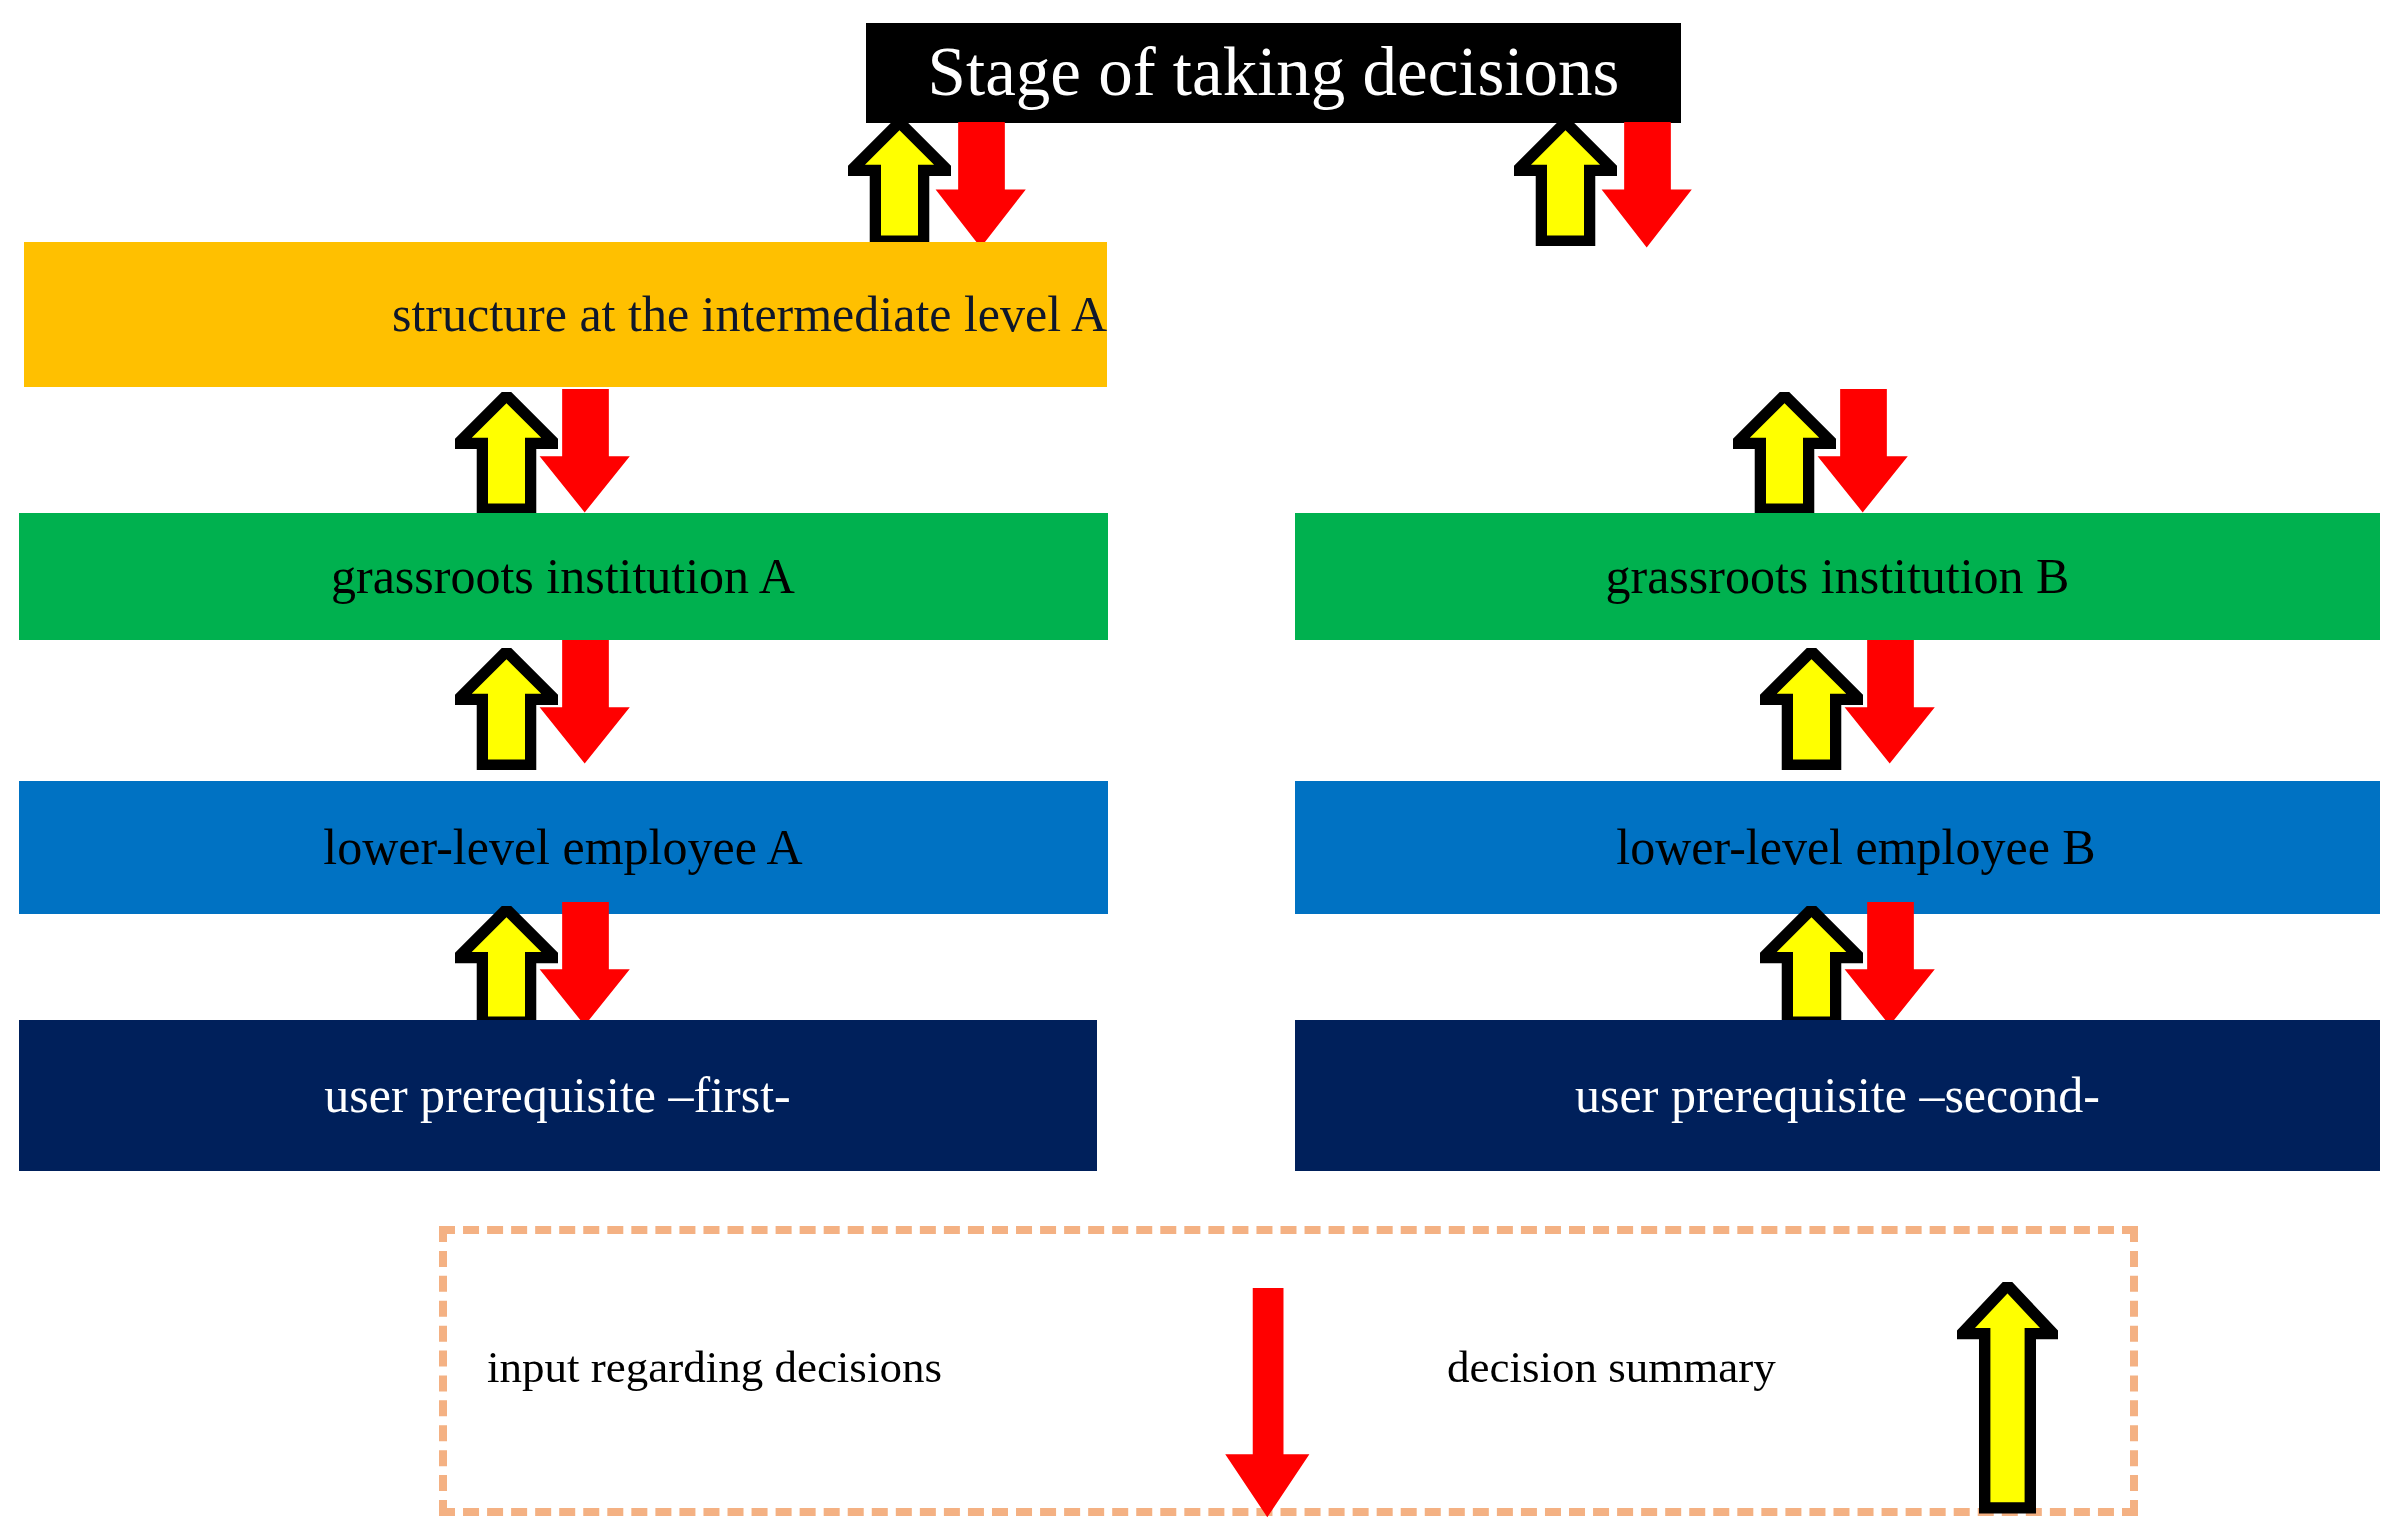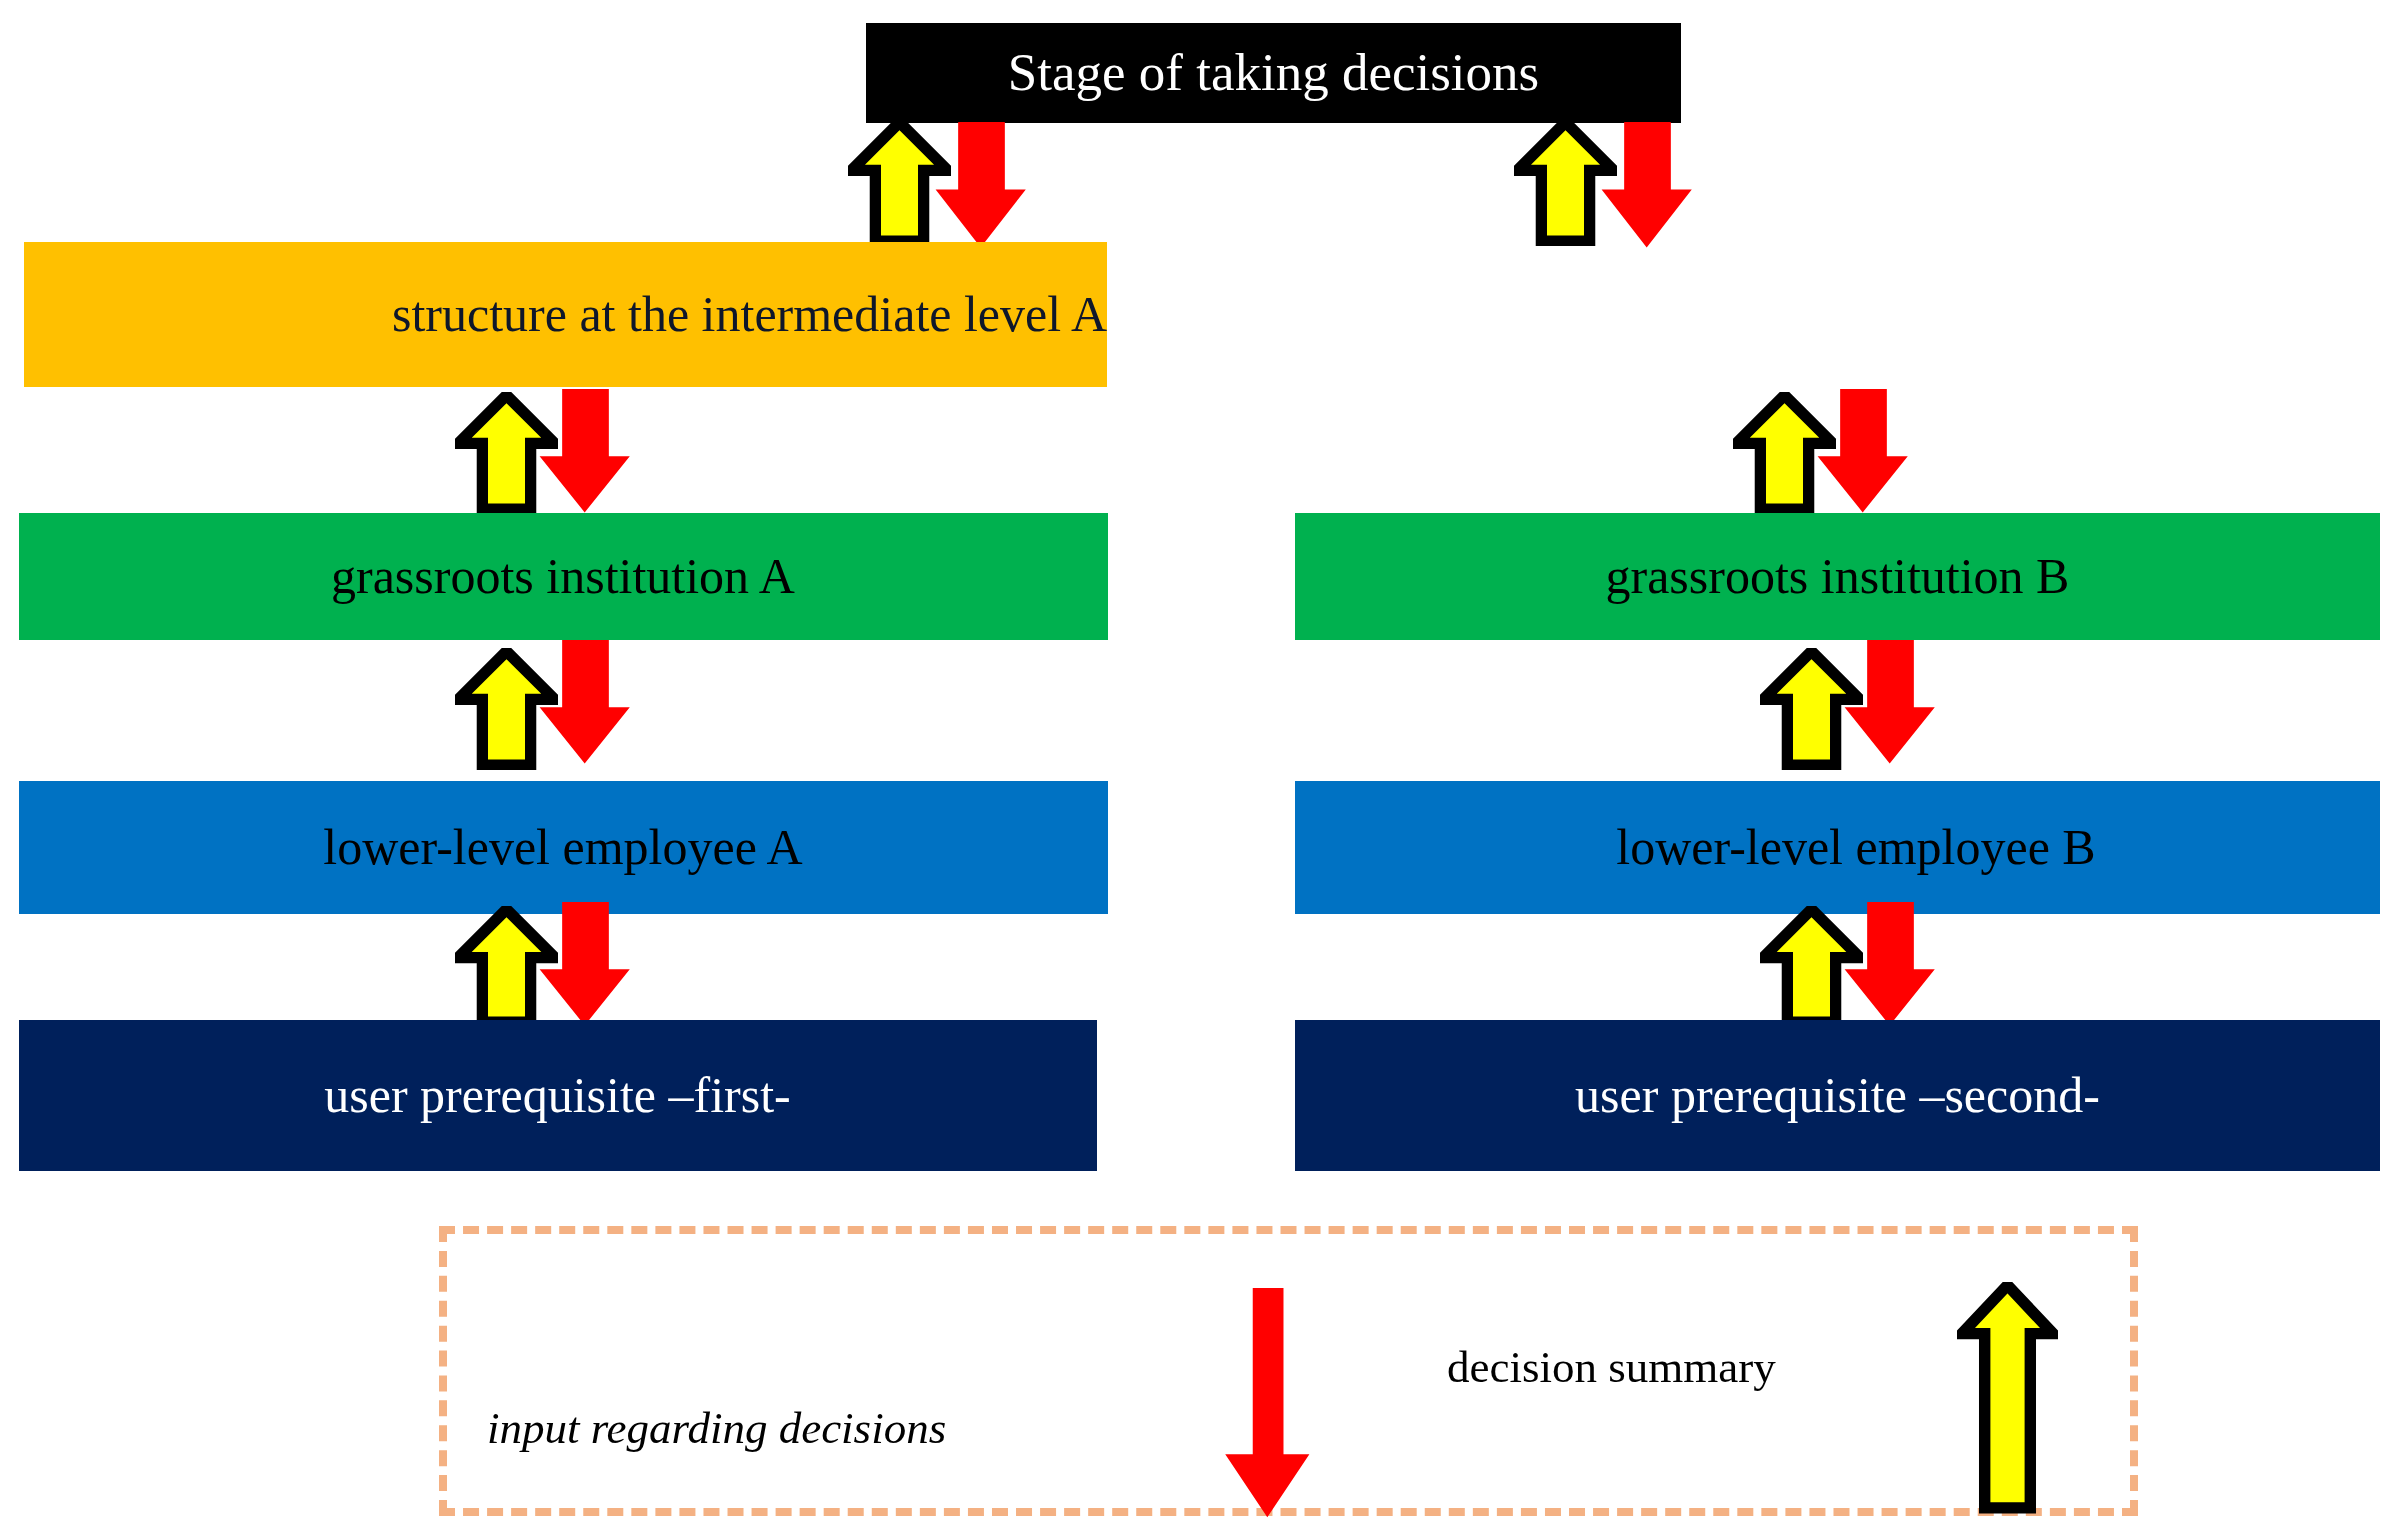--- a/index.html
+++ b/index.html
@@ -30,21 +30,21 @@
     white-space: nowrap;
   }
 
   .bar.title-bar {
     background: #000000;
     justify-content: center;
   }
   .bar.title-bar .bar-label {
     color: #ffffff;
     text-align: center;
-    font-size: 53px;
+    font-size: 69px;
   }
 
   .bar.orange { background: #FFC000; }
   .bar.orange .bar-label { color: #0f172a; text-align: right; padding-left: 28px; }
 
   .bar.green { background: #00B14F; }
   .bar.green .bar-label { color: #000000; text-align: center; }
 
   .bar.blue { background: #0072C3; }
   .bar.blue .bar-label { color: #000000; text-align: center; }
@@ -190,21 +190,21 @@
   <div class="bar navy" style="left:1295px; top:1020px; width:1085px; height:151px;">
     <span class="bar-label">user prerequisite –second-</span>
   </div>
   <div class="bar navy" style="left:18.5px; top:1020px; width:1078px; height:151px;">
     <span class="bar-label">user prerequisite –first-</span>
   </div>
 
   <div id="legend-box" style="left:439px; top:1226px; width:1699px; height:290px;">
   </div>
 
-  <div class="legend-text" style="left:487px; top:1402px;font-style:italic;">input regarding decisions</div>
+  <div class="legend-text" style="left:487px; top:1341px;">input regarding decisions</div>
 
   <div class="arrow" style="left:1222px; top:1288px; width:89px; height:234px;">
     <svg viewBox="0 0 55 145" preserveAspectRatio="none">
       <polygon points="19,0 38,0 38,103 54,103 28,142 2,103 19,103" fill="#FF0000"></polygon>
     </svg>
   </div>
 
   <div class="legend-text" style="left:1447px; top:1341px;">decision summary</div>
 
   <div class="arrow" style="left:1957px; top:1282px; width:101px; height:234px;">

